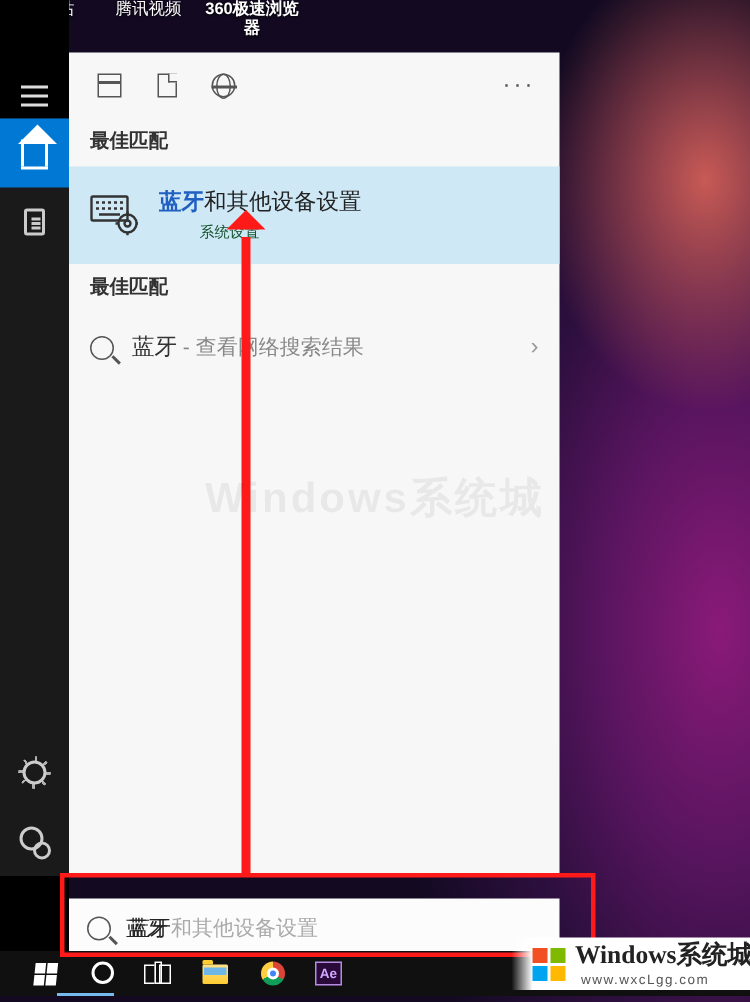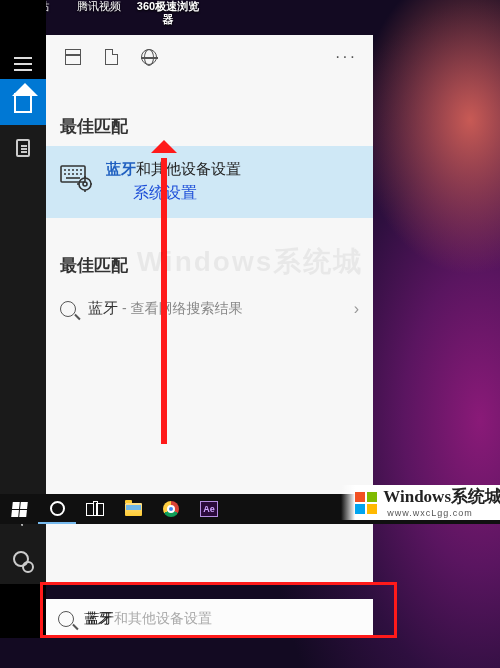--- a/index.html
+++ b/index.html
@@ -1,17 +1,17 @@
 <!DOCTYPE html>
 <html><head>
 <meta charset="utf-8">
 <style>
   * { margin: 0; padding: 0; box-sizing: border-box; font-family: "Microsoft YaHei", "Segoe UI", sans-serif; }
   html, body { width: 500px; height: 668px; overflow: hidden; }
-  .screen { position: relative; width: 500px; height: 524px; background: #000; }
+  .screen { position: relative; width: 500px; height: 664px; background: #000; }
 
   
   .wallpaper {
     position: absolute; left: 0; top: 0; width: 500px; height: 668px;
     background:
       radial-gradient(ellipse 160px 220px at 470px 120px, #c85a55 0%, rgba(200,90,85,0) 70%),
       radial-gradient(ellipse 220px 420px at 480px 420px, #8a1a78 0%, #5a1560 35%, #2e0f3f 65%, #130a22 100%),
       linear-gradient(160deg, #1a0f25 0%, #3a1648 35%, #6e1a67 55%, #9a2176 70%, #4a1a55 100%);
   }
 
@@ -56,26 +56,26 @@
   .pt-spacer { flex:1; }
   .ico-app  { width:16px; height:16px; border:1.5px solid #555; position:relative; }
   .ico-app::after { content:""; position:absolute; left:0; right:0; top:4px; height:1.5px; background:#555; }
   .ico-doc  { width:13px; height:16px; border:1.5px solid #555; position:relative; }
   .ico-doc::before { content:""; position:absolute; right:-1.5px; top:-1.5px; width:5px; height:5px; background:#f7f7f7; border-left:1.5px solid #555; border-bottom:1.5px solid #555; }
   .ico-web  { width:16px; height:16px; border:1.5px solid #555; border-radius:50%; position:relative; }
   .ico-web::before { content:""; position:absolute; left:50%; top:-1.5px; bottom:-1.5px; width:8px; transform:translateX(-50%); border:1.5px solid #555; border-radius:50%; }
   .ico-web::after  { content:""; position:absolute; left:-1.5px; right:-1.5px; top:50%; height:1.5px; background:#555; }
   .ico-more { letter-spacing:2px; font-size:16px; color:#555; }
 
-  .sect-label { padding: 6px 14px 8px; font-size:17px; color:#333; font-weight:600;margin-top:30px; }
+  .sect-label { padding: 6px 14px 8px; font-size:13px; color:#333; font-weight:600; }
   .best { background:#cfe8f6; padding:14px 14px 14px 60px; position:relative; }
   .best .ico-settings { position:absolute; left:14px; top:14px; width:32px; height:32px; color:#333; }
   .best .title { font-size:15px; color:#222; }
   .best .title .hl { color:#2060c0; font-weight:600; }
-  .best .sub { font-size:16px; color:#1d4ed8; margin-top:4px;margin-left:27px; }
+  .best .sub { font-size:10px; color:#14532d; margin-top:4px;margin-left:27px; }
   .web-row { padding:14px; display:flex; align-items:center; gap:12px; color:#333; }
   .web-row .chev { margin-left:auto; color:#999; font-size:16px; }
   .ico-search { width:16px; height:16px; border:1.8px solid #555; border-radius:50%; position:relative; }
   .ico-search::after { content:""; position:absolute; width:7px; height:1.8px; background:#555; right:-6px; bottom:-2px; transform:rotate(45deg); }
   .web-row .q { font-size:15px; }
   .web-row .hint { color:#888; font-size:14px; }
 
   
   .arrow { position:absolute; left:161px; top:158px; width:6px; bottom:80px; background:#ff1a1a; z-index:5; }
   .arrow::before { content:""; position:absolute; left:-10px; top:-18px; width:0; height:0; border:13px solid transparent; border-bottom-color:#ff1a1a; border-top:none; }
@@ -87,21 +87,21 @@
   .search-wrap { position:absolute; left:46px; top:599px; width:327px; height:39px; background:#fcfcfc; display:flex; align-items:center; padding:0 12px; gap:10px; }
   .search-wrap .ico-search { flex:0 0 auto; }
   .search-input { flex:1; border:none; outline:none; background:transparent; font-size:14px; color:#222; height:100%; }
   .search-input::placeholder { color:#bbb; }
   .typed-overlay { position:absolute; left:40px; top:0; font-size:14px; line-height:39px; pointer-events:none; }
   .typed-overlay .t1 { color:#222; }
   .typed-overlay .t2 { color:#aaa; }
 
   
   .taskbar { position:absolute; left:0; right:0; bottom:0; height:30px; background:#101010; display:flex; align-items:stretch; }
-  .tb-btn { width:38px; display:flex; align-items:center; justify-content:center; color:#fff; }
+  .tb-btn { width:38px; display:flex; align-items:center; justify-content:flex-end; color:#fff; }
   .win-logo { width:15px; height:15px; display:grid; grid-template-columns:1fr 1fr; grid-template-rows:1fr 1fr; gap:1.5px; transform:skewX(-6deg); }
   .win-logo span { background:#fff; }
   .cortana { width:15px; height:15px; border:2px solid #fff; border-radius:50%; }
   .taskview { width:18px; height:13px; position:relative; }
   .taskview::before, .taskview::after { content:""; position:absolute; border:1.5px solid #fff; }
   .taskview::before { left:0; top:0; width:6px; height:11px; }
   .taskview::after  { right:0; top:0; width:6px; height:11px; }
   .taskview .mid { position:absolute; left:6.5px; top:-2px; width:5px; height:15px; border:1.5px solid #fff; background:#101010; }
   .tb-active { border-bottom:2px solid #76b9ed; }
   .explorer { width:17px; height:13px; background:linear-gradient(#ffe08a,#ffcc33); border-radius:1px; position:relative; }

